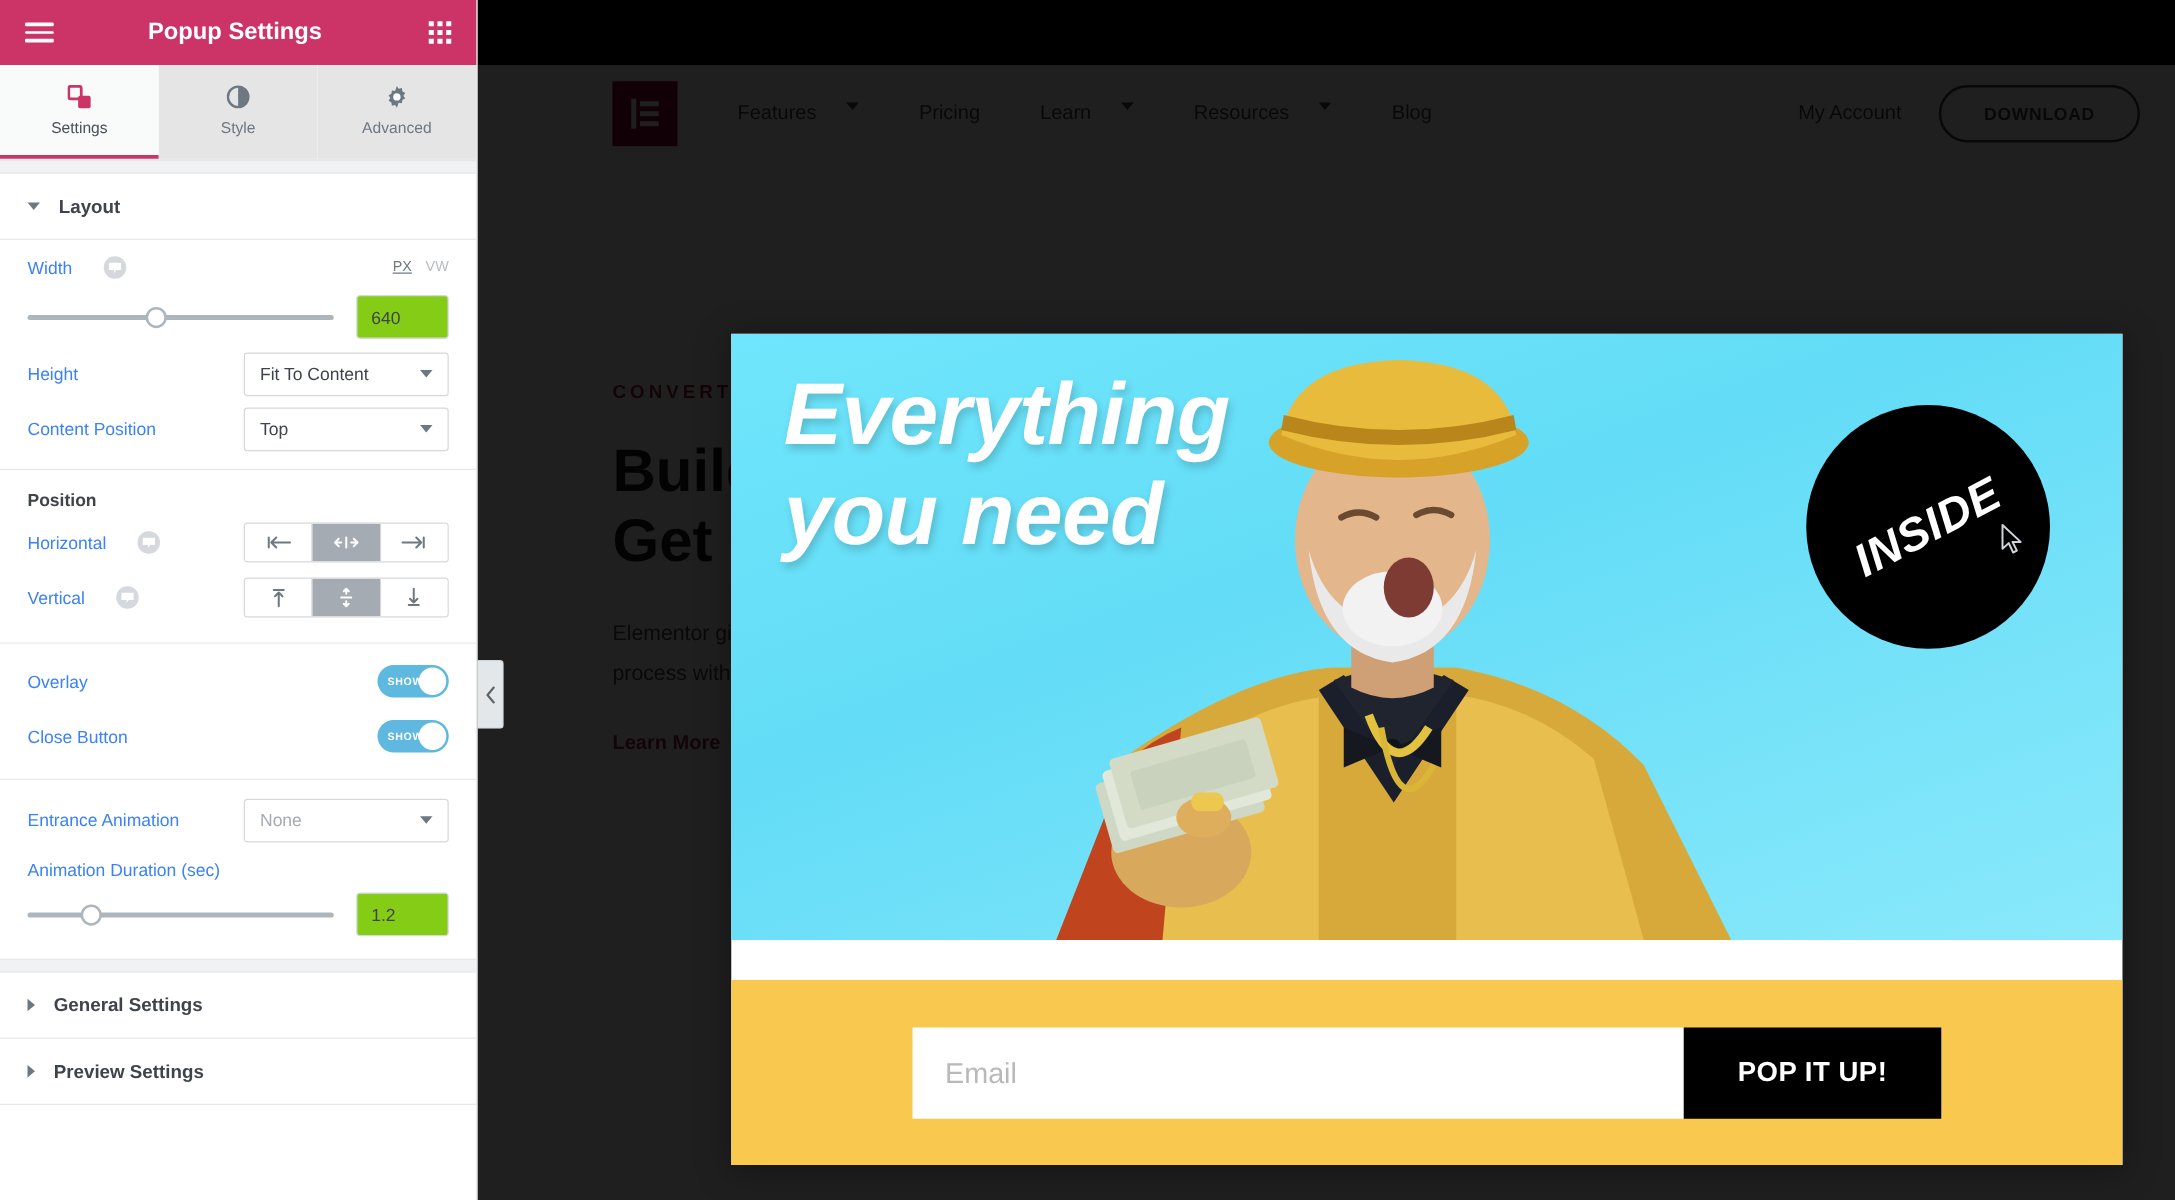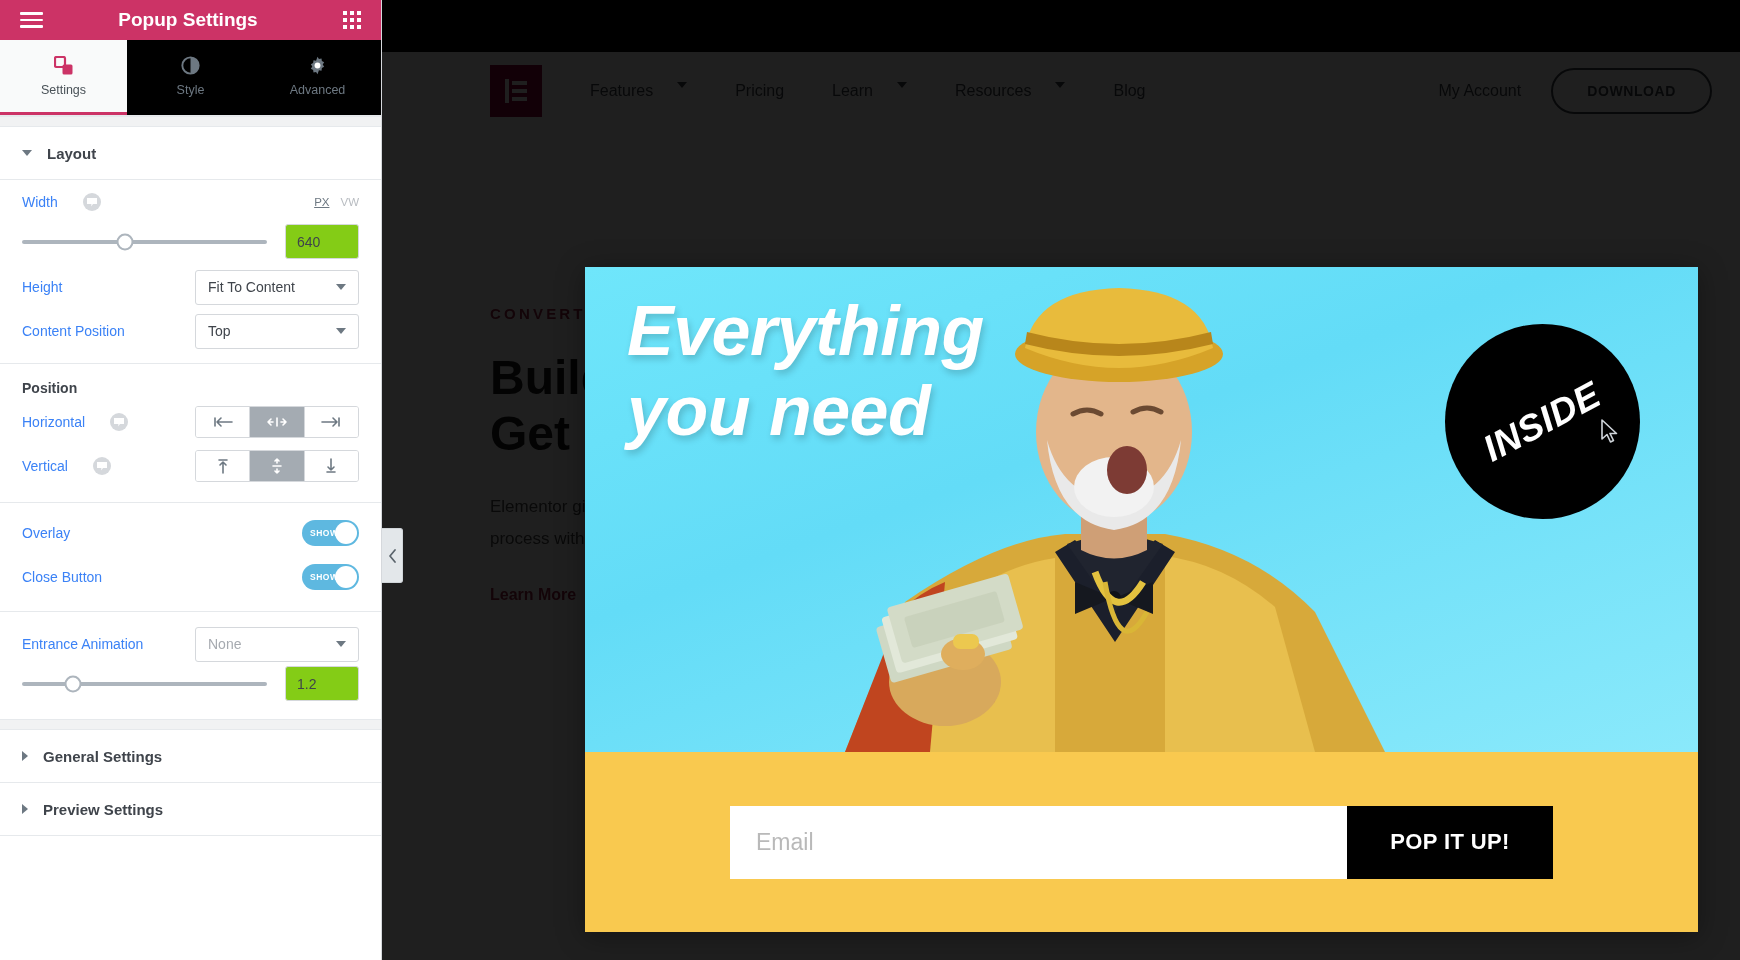--- a/index.html
+++ b/index.html
@@ -121,21 +121,21 @@
   }
   #badge-text {
     transform: rotate(-28deg);
     color: #fff; font-size: 37px; font-weight: bold; font-style: italic;
     letter-spacing: .5px;
   }
   #badge-cursor {
     position: absolute; right: 78px; top: 152px; z-index: 5;
   }
   #popup-form {
-    position: absolute; left: 0; right: 0; bottom: 0; height: 180px;
+    position: absolute; left: 0; right: 0; bottom: 0; height: 148px;
     background: #f9c94f;
     display: flex; align-items: center; justify-content: center;
   }
   #form-row { display: flex; width: 823px; height: 73px; }
   #email-input {
     flex: 1; background: #fff; border: none; outline: none;
     font-family: "Liberation Sans", sans-serif;
     font-size: 23px; color: #333; padding: 0 26px;
   }
   #email-input::placeholder { color: #b9b9b9; }
@@ -148,21 +148,21 @@
 
   
   #panel {
     position: absolute; left: 0; top: 0; width: 382px; height: 960px;
     background: #fff; z-index: 20;
     display: flex; flex-direction: column;
     font-size: 14px;
     border-right: 1px solid #d5d8dc;
   }
   #panel-header {
-    height: 40px; background: #cc3366; flex-shrink: 0;
+    height: 52px; background: #cc3366; flex-shrink: 0;
     display: flex; align-items: center; padding: 0 20px;
     color: #fff;
   }
   #hamburger { display: flex; flex-direction: column; gap: 4px; cursor: pointer; }
   #hamburger span { width: 23px; height: 2.5px; background: #fff; border-radius: 1px; }
   #panel-title {
     flex: 1; text-align: center; font-size: 19px; font-weight: bold;
     margin-left: -10px;
   }
   #grid-icon {
@@ -172,21 +172,21 @@
 
   #panel-tabs {
     height: 76px; display: flex; flex-shrink: 0;
     background: #fff; border-bottom: 1px solid #e6e9ec;
   }
   .tab {
     flex: 1; display: flex; flex-direction: column;
     align-items: center; justify-content: center; gap: 7px;
     font-size: 12.5px; color: #6d7882; cursor: pointer;
     border-bottom: 3px solid transparent;
-    background: #000000;
+    background: #e5e5e5;
   }
   .tab.active {
     color: #495157; background: #f9fafa;
     border-bottom-color: #cc3366;
   }
   .tab .tab-ico { height: 20px; display:flex; align-items:center; }
 
   #panel-body { flex: 1; overflow: hidden; background: #fff; }
 
   .sep { height: 11px; background: #f1f2f3; border-top: 1px solid #e6e9ec; border-bottom: 1px solid #e6e9ec; }
@@ -586,20 +586,23 @@
 
     <div class="ctrl">
       <div style="height:10px"></div>
       <div class="row">
         <span class="lbl">Entrance Animation</span>
         <span class="select muted">
           <span>None</span>
           <span class="tri-down"></span>
         </span>
       </div>
+      <div class="row" style="min-height:36px">
+        <span class="lbl">Animation Duration (sec)</span>
+      </div>
       <div class="slider-row">
         <span class="track">
           <span class="knob" style="left:21%"></span>
         </span>
         <span class="numbox">1.2</span>
       </div>
       <div style="height:12px"></div>
     </div>
 
     <div class="sep"></div>

